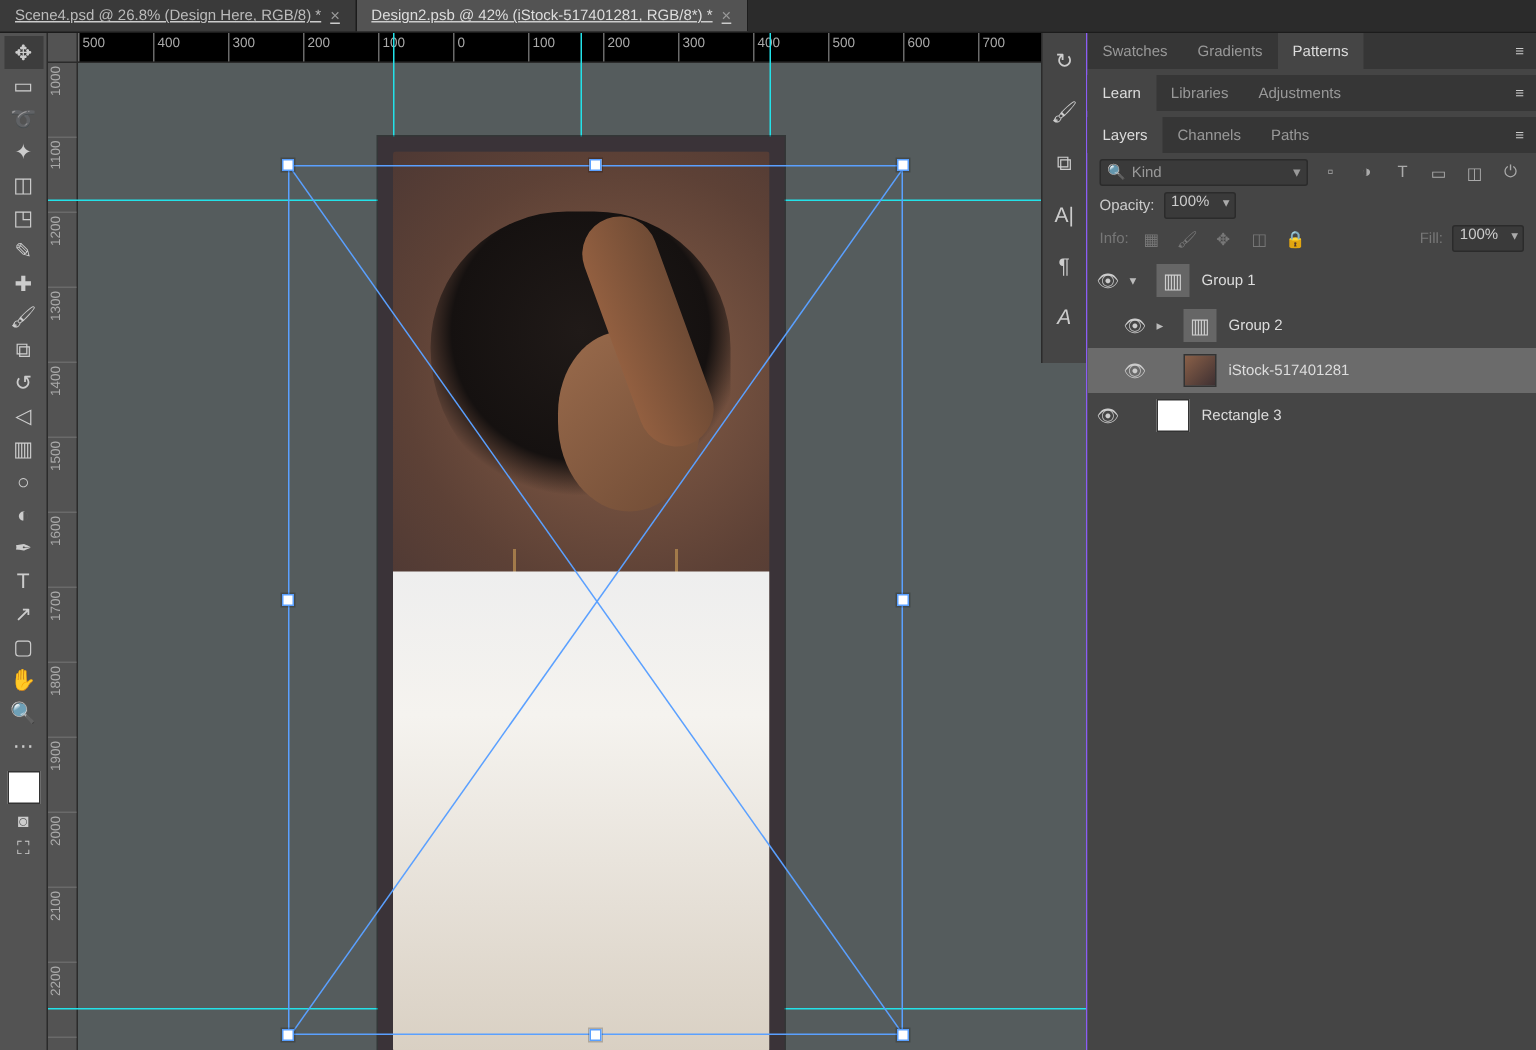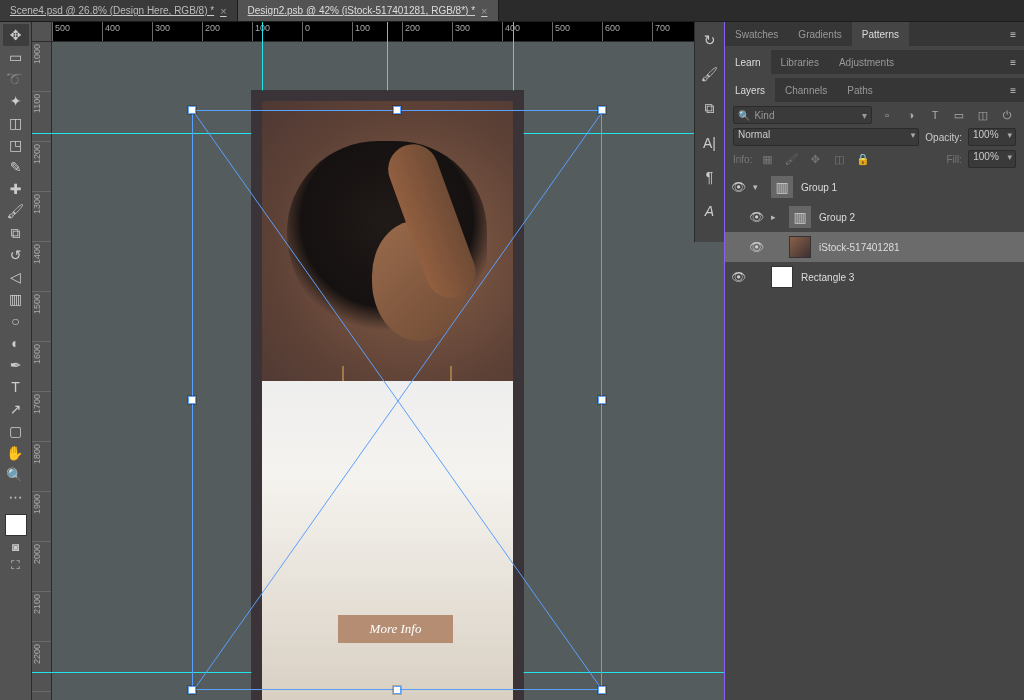--- a/index.html
+++ b/index.html
@@ -165,21 +165,20 @@
       <div class="guide gh" style="top:111px"></div>
       <div class="guide gh" style="top:650px"></div>
 
       <div class="art">
         <div class="artimg">
           <div class="headblock"></div>
           <div class="face"></div>
           <div class="arm"></div>
           <div class="neckl"></div>
           <div class="dress"></div>
-          <div class="moreinfo">More Info</div>
         </div>
       </div>
 
       <div class="bb" style="left:160px; top:88px; width:410px; height:580px;">
         <svg class="diag" width="410" height="580" style="position:absolute;inset:0">
           <line x1="0" y1="0" x2="410" y2="580" stroke="#5aa0ff" stroke-width="1"></line>
           <line x1="410" y1="0" x2="0" y2="580" stroke="#5aa0ff" stroke-width="1"></line>
         </svg>
       </div>
       <div class="handle" style="left:156px; top:84px"></div>
@@ -233,23 +232,20 @@
             <span style="margin-left:auto">▾</span>
           </div>
           <div class="iconbtn">▫</div>
           <div class="iconbtn">◑</div>
           <div class="iconbtn">T</div>
           <div class="iconbtn">▭</div>
           <div class="iconbtn">◫</div>
           <div class="iconbtn">⏻</div>
         </div>
         <div class="row">
-          <div class="selwrap sel blend">
-            <div class="selbox" style="width:100%">Normal</div>
-          </div>
           <span>Opacity:</span>
           <div class="selwrap">
             <div class="selbox" style="width:48px">100%</div>
           </div>
         </div>
         <div class="row lockrow">
           <span>Info:</span>
           <div class="iconbtn">▦</div>
           <div class="iconbtn">🖌</div>
           <div class="iconbtn">✥</div>

